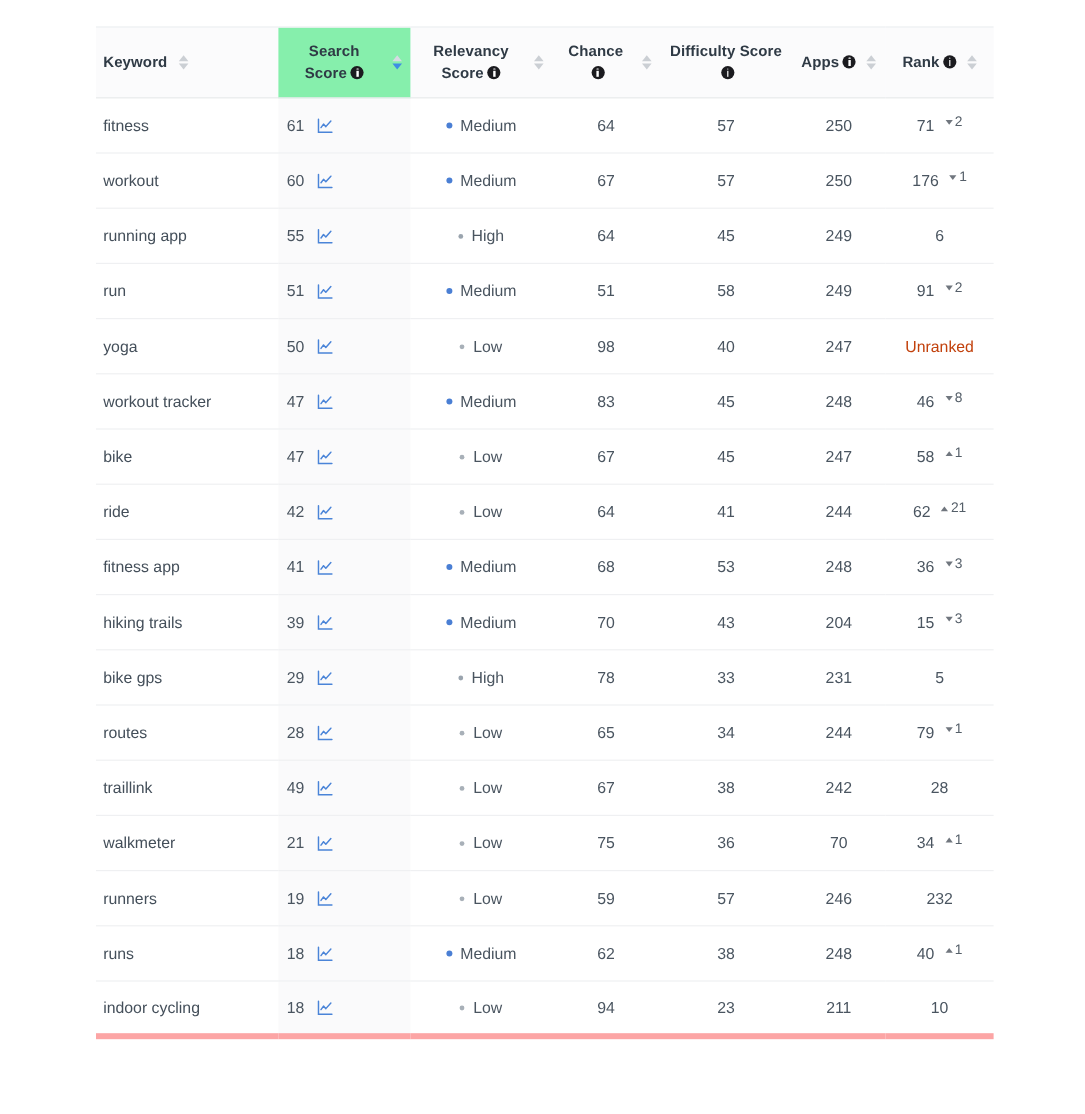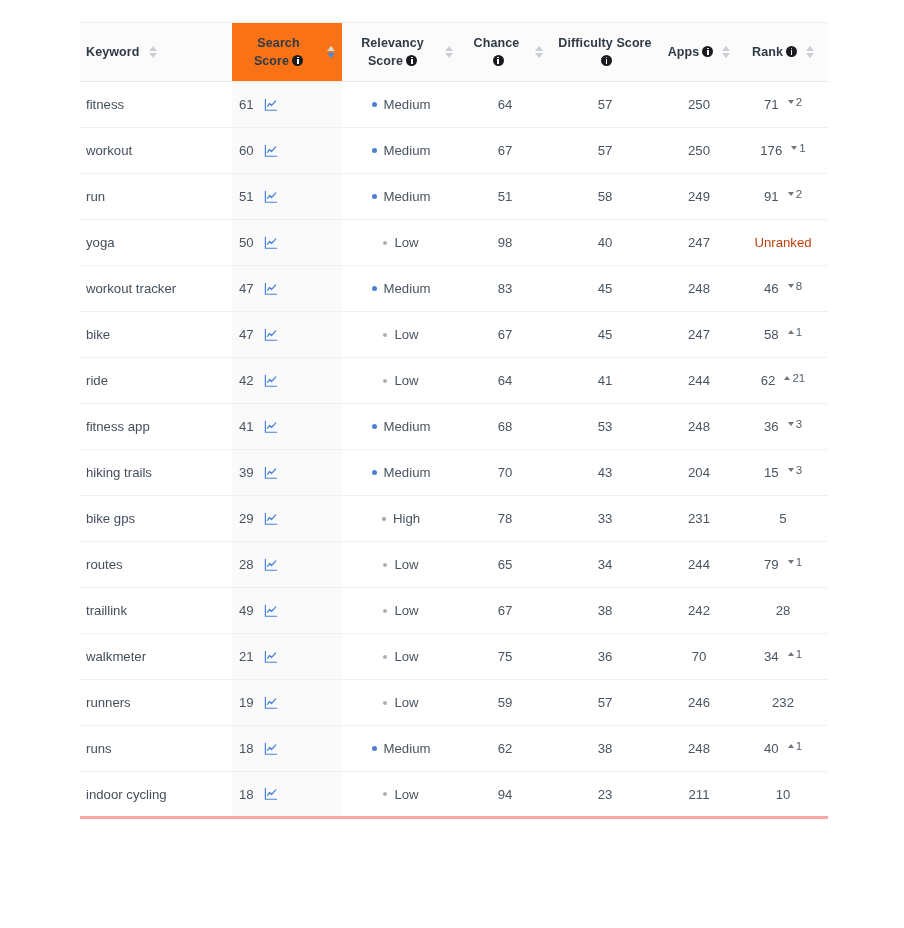--- a/index.html
+++ b/index.html
@@ -44,21 +44,21 @@
     border-bottom: 1px solid #e8eaec;
     padding: 0;
     height: 58px;
     vertical-align: middle;
     font-weight: 600;
     font-size: 12.5px;
     color: #2f3a45;
     letter-spacing: .1px;
   }
   thead th.hl {
-    background: #f97316;
+    background: #86efac;
   }
 
   .th-inner {
     display: flex;
     align-items: center;
     justify-content: center;
     gap: 5px;
     padding: 0 7px;
     box-sizing: border-box;
     height: 58px;
@@ -143,21 +143,21 @@
   }
   tbody td.hl {
     background: #fafafb;
   }
   tbody td.kw {
     text-align: left;
     padding-left: 6px;
     color: #444f5a;
   }
   tbody tr:last-child td {
-    border-bottom: 3px solid #fca5a5;
+    border-bottom: 5px solid #fca5a5;
   }
 
   
   .score-cell {
     display: flex;
     align-items: center;
     justify-content: flex-start;
     gap: 10px;
   }
   .chart-icon {
@@ -346,20 +346,46 @@
               <div class="rank-cell">
                 <span class="rank-val">176</span>
                 <span class="rank-delta">
                   <span class="rank-arrow down"></span>
                   <span class="rank-num">1</span>
                 </span>
               </div>
             </td>
           </tr>
           <tr>
+            <td class="kw">running app</td>
+            <td class="hl">
+              <div class="score-cell">
+                <span>55</span>
+                <svg class="chart-icon" viewBox="0 0 16 16">
+                  <path d="M1.6 1.6 V14 H14.4" fill="none" stroke="#4a84d8" stroke-width="1.4" stroke-linecap="round"></path>
+                  <path d="M4 9.5 L6.4 6.2 L8.6 8.6 L13.4 3.2" fill="none" stroke="#4a84d8" stroke-width="1.4" stroke-linecap="round" stroke-linejoin="round"></path>
+                </svg>
+              </div>
+            </td>
+            <td>
+              <div class="rel-cell">
+                <span class="rel-dot" style="background: rgb(154, 164, 174); width: 4px; height: 4px;"></span>
+                <span>High</span>
+              </div>
+            </td>
+            <td>64</td>
+            <td>45</td>
+            <td>249</td>
+            <td>
+              <div class="rank-cell">
+                <span class="rank-val">6</span>
+              </div>
+            </td>
+          </tr>
+          <tr>
             <td class="kw">run</td>
             <td class="hl">
               <div class="score-cell">
                 <span>51</span>
                 <svg class="chart-icon" viewBox="0 0 16 16">
                   <path d="M1.6 1.6 V14 H14.4" fill="none" stroke="#4a84d8" stroke-width="1.4" stroke-linecap="round"></path>
                   <path d="M4 9.5 L6.4 6.2 L8.6 8.6 L13.4 3.2" fill="none" stroke="#4a84d8" stroke-width="1.4" stroke-linecap="round" stroke-linejoin="round"></path>
                 </svg>
               </div>
             </td>

